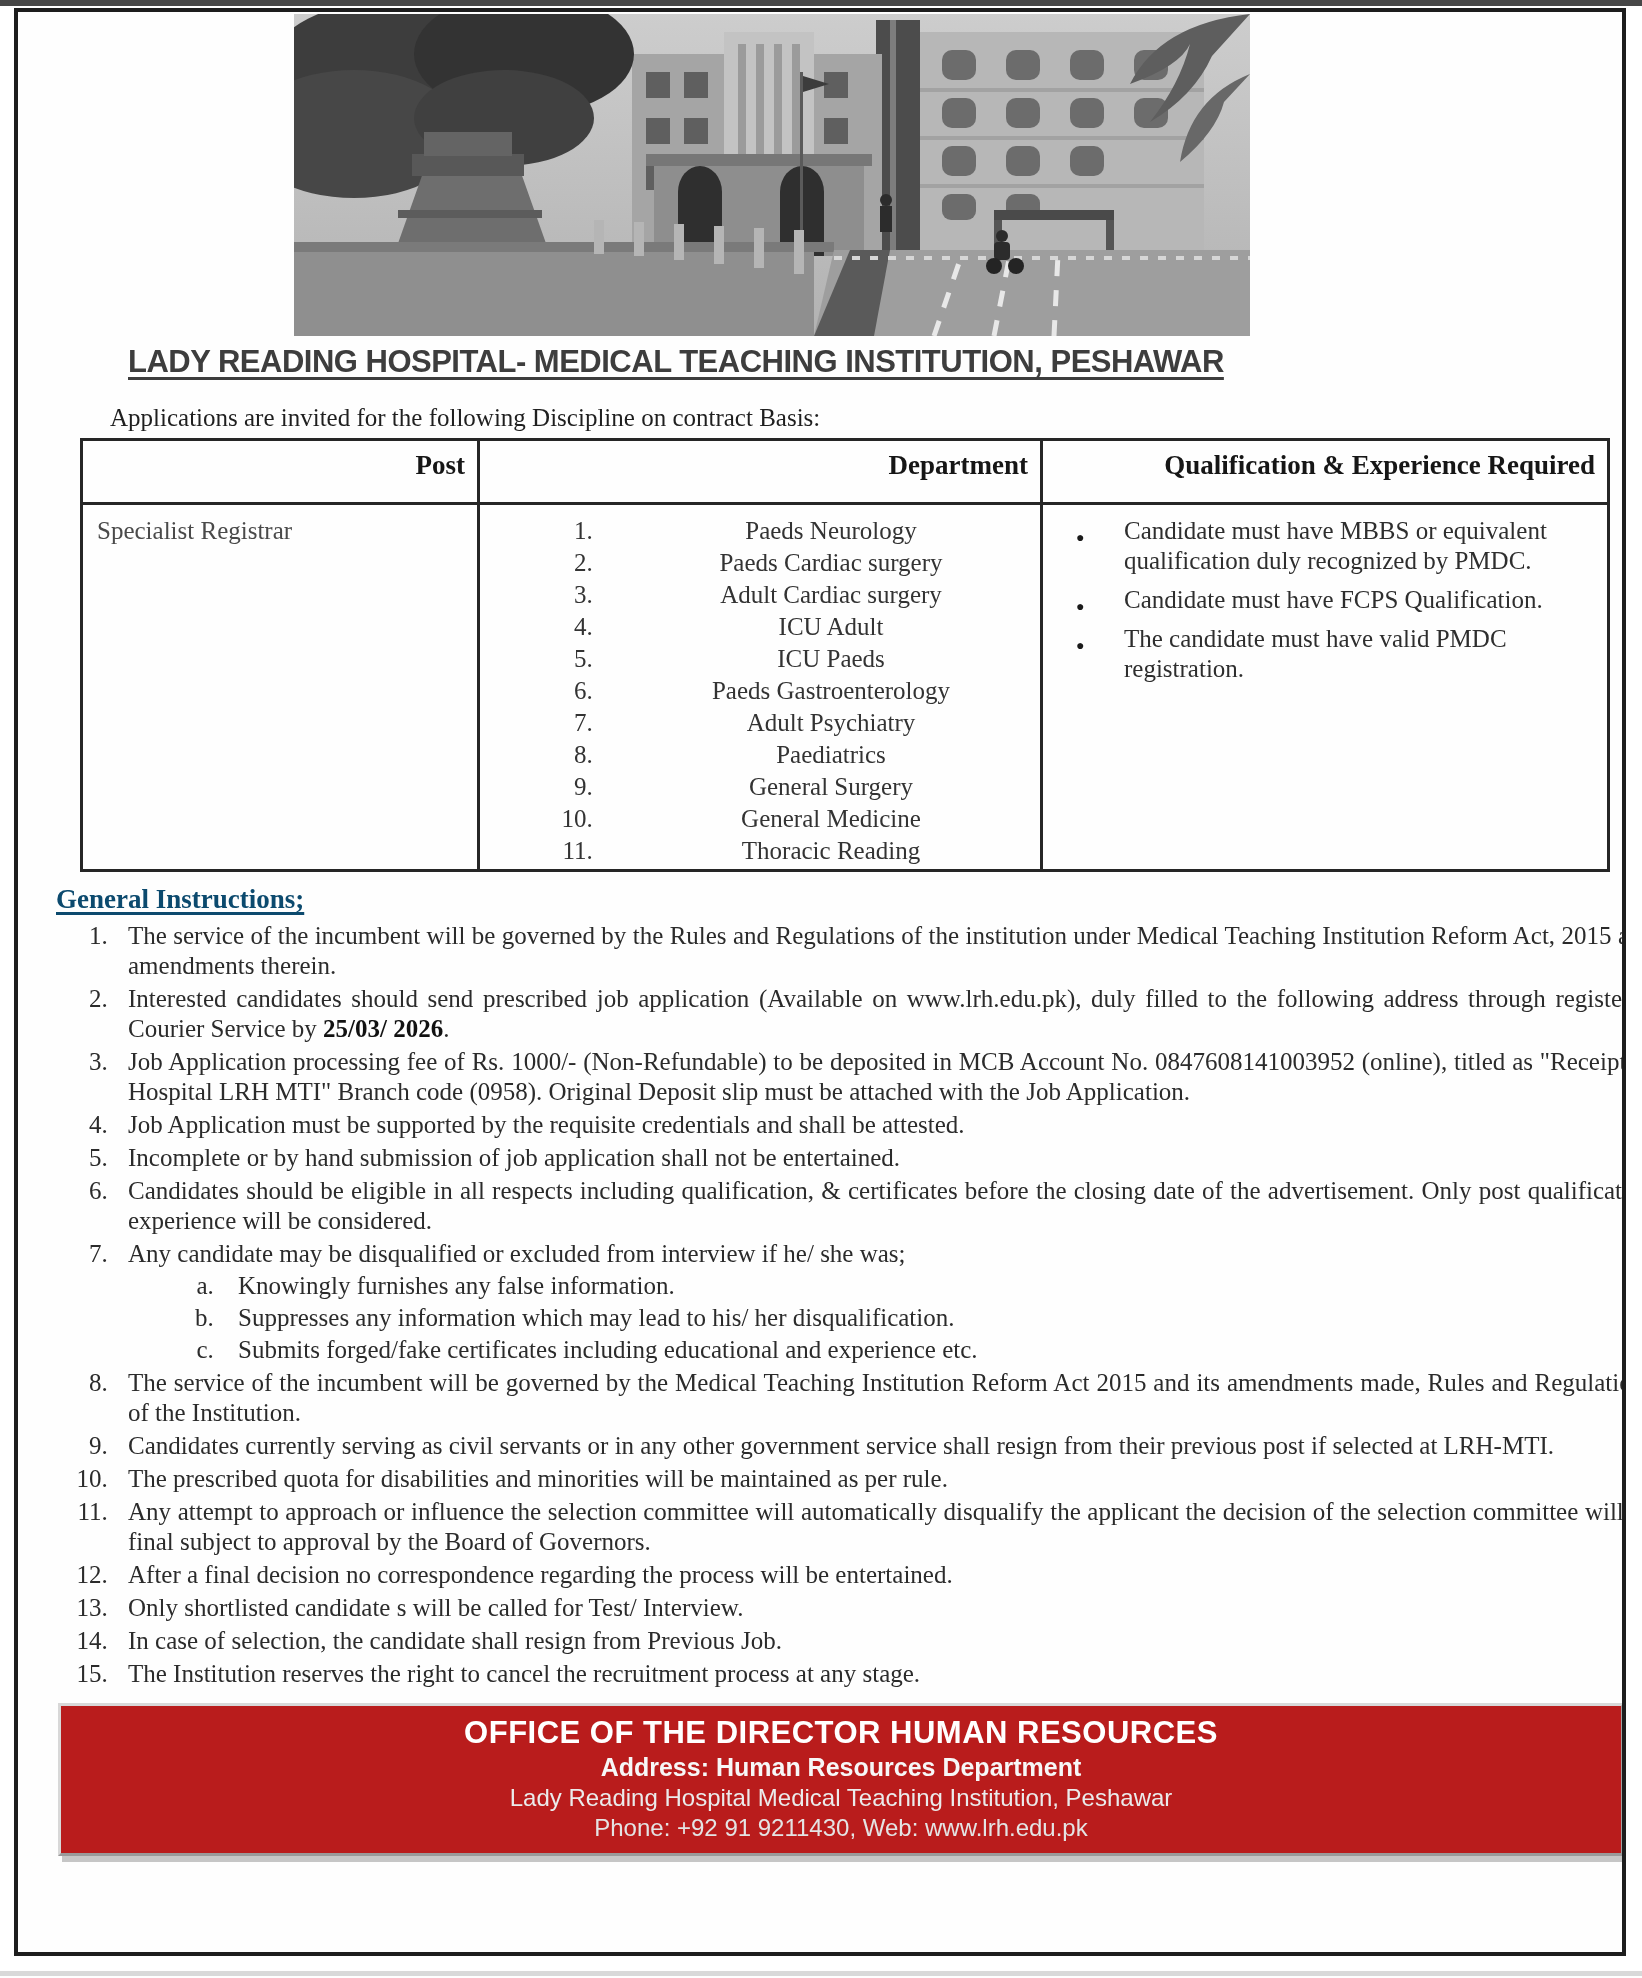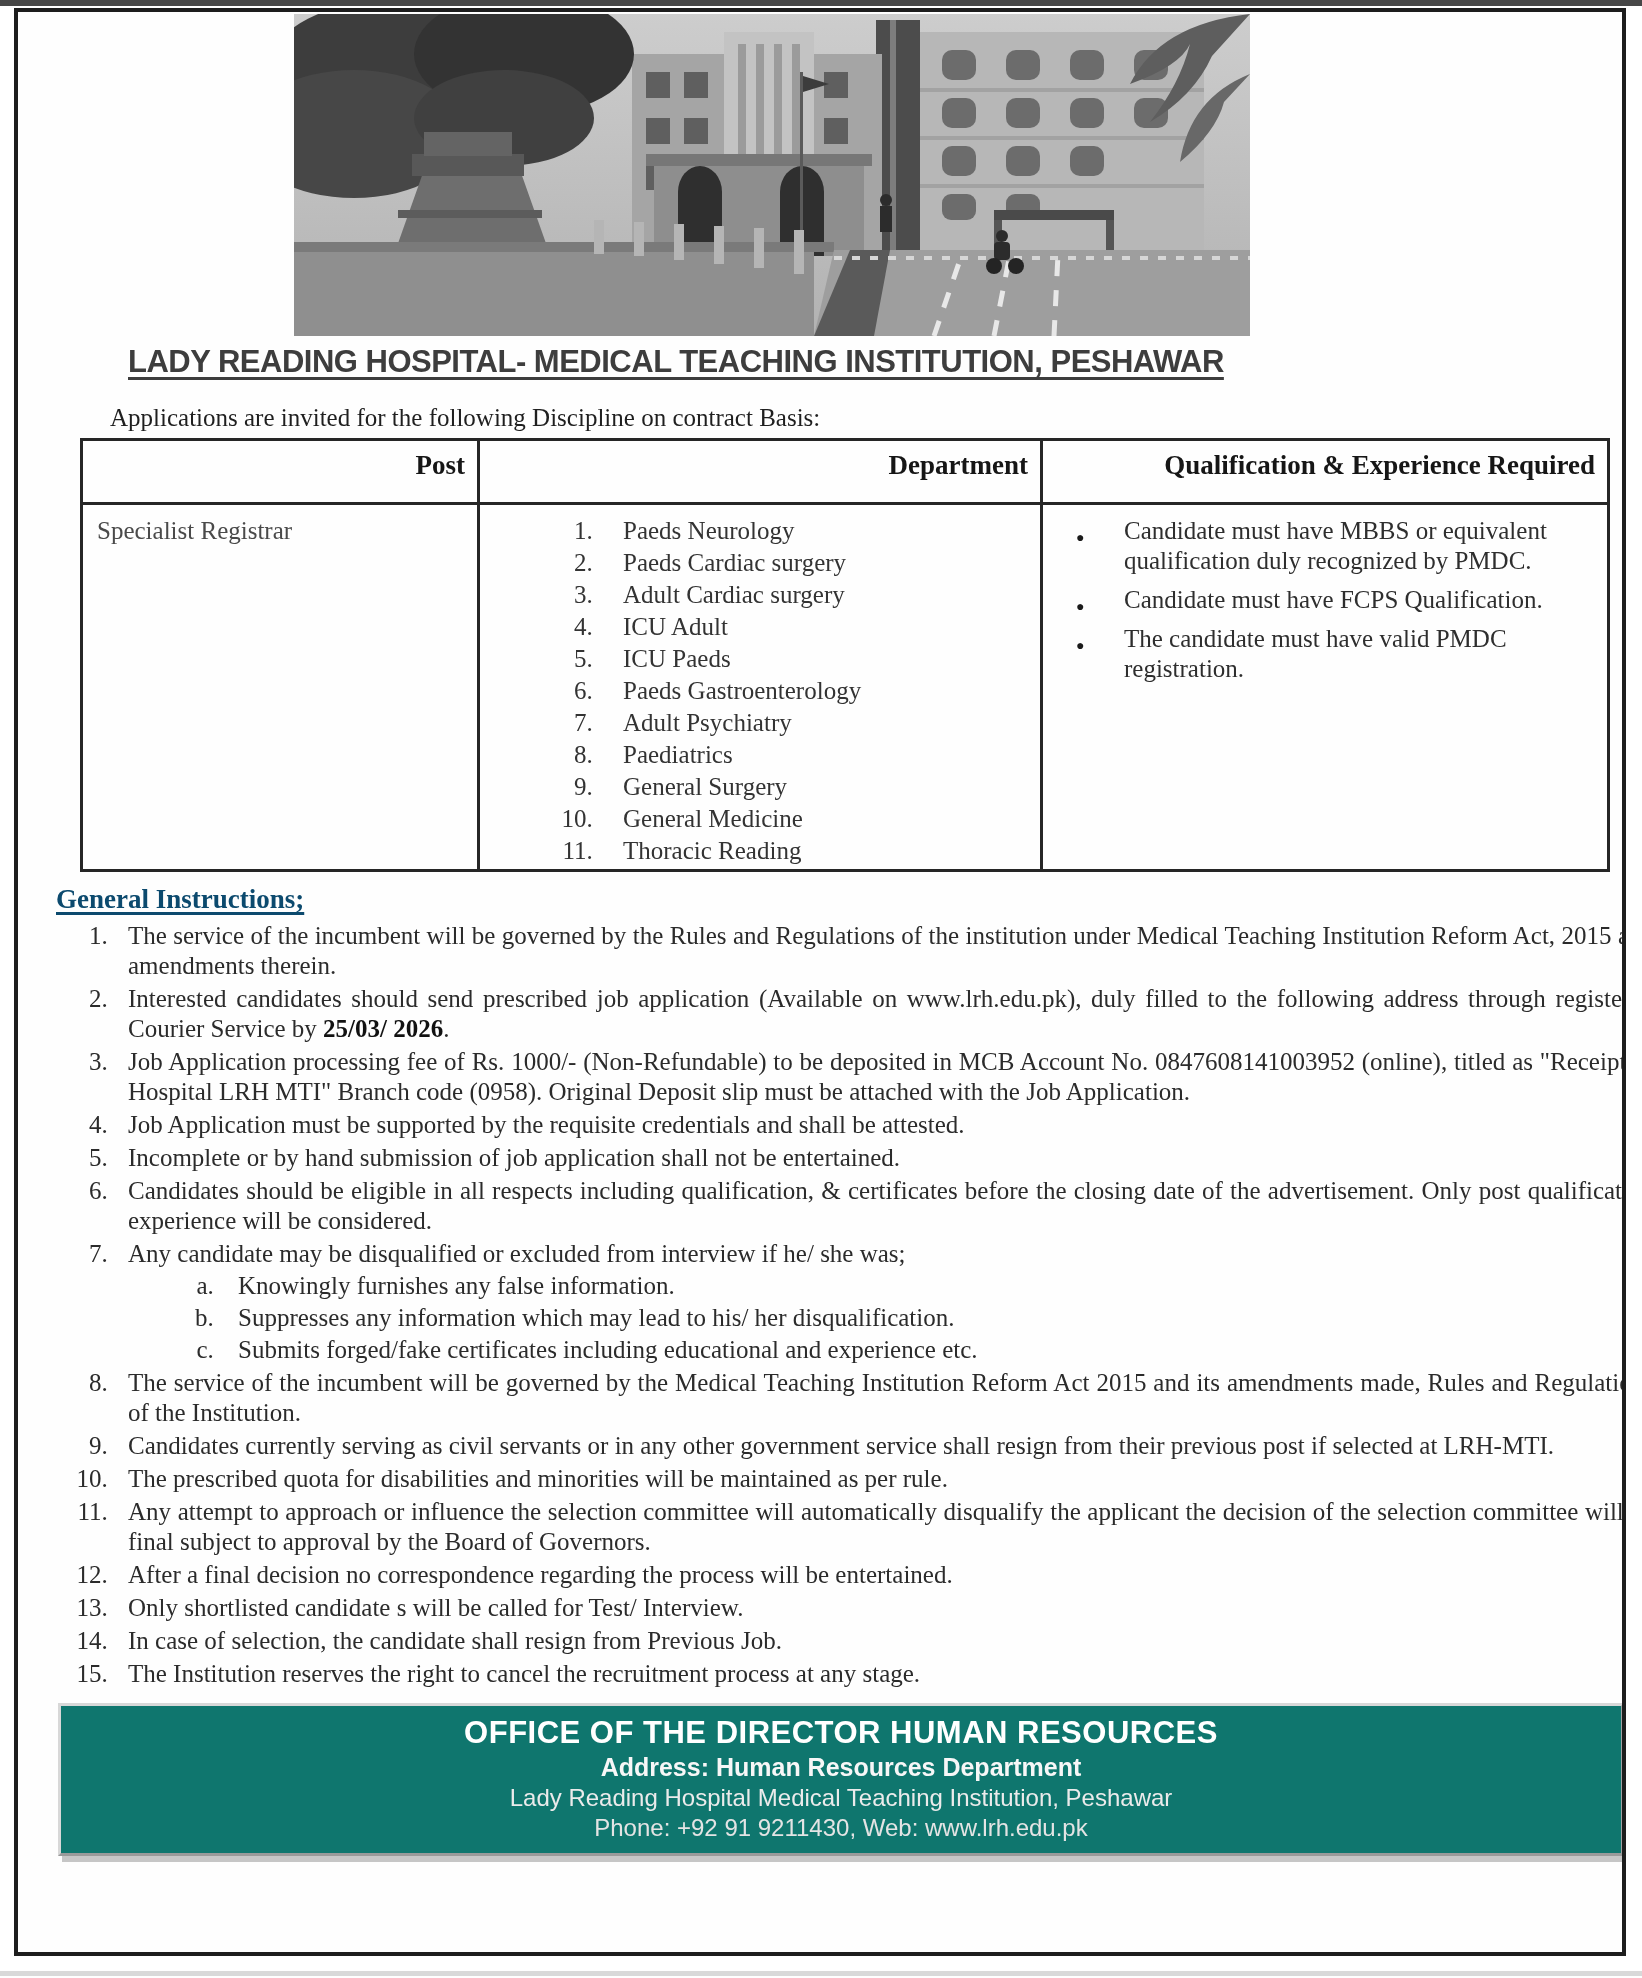--- a/index.html
+++ b/index.html
@@ -53,21 +53,21 @@
     border-collapse:collapse;table-layout:fixed;
   }
   table.vacancy th, table.vacancy td{
     border:3px solid #262626;vertical-align:top;
   }
   table.vacancy th{
     text-align:right;font-size:27px;font-weight:bold;color:#161616;
     padding:8px 12px 20px 13px;line-height:33px;
   }
   td.post-cell{padding:12px 10px 12px 14px;font-size:25px;color:#4a4a4a;height:336px;}
-  ol.dept{list-style:decimal;margin:10px 0 0 0;padding:0 0 0 118px;}
+  ol.dept{list-style:decimal;margin:10px 0 0 0;padding:0 0 0 118px;text-align:center;}
   ol.dept li{padding-left:24px;margin-bottom:3px;font-size:25px;line-height:29px;color:#333;}
   ul.qual{list-style:none;margin:10px 0 0 0;padding:0 14px 0 0;}
   ul.qual li{position:relative;padding-left:80px;margin-bottom:9px;font-size:25px;line-height:30px;color:#2e2e2e;}
   ul.qual li::before{content:"●";position:absolute;left:32px;top:7px;font-size:14px;color:#1a1a1a;}
   
   .gi-heading{
     margin:12px 0 6px 38px;
     font-size:27px;font-weight:bold;color:#0c4a6e;
     text-decoration:underline;text-decoration-thickness:3px;text-underline-offset:4px;
   }
@@ -76,21 +76,21 @@
     padding-left:14px;margin-bottom:3px;
     font-size:25px;line-height:30px;text-align:justify;color:#2b2b2b;
   }
   ol.instructions > li::marker{color:#2b2b2b;}
   ol.sub{list-style:lower-alpha;margin:2px 0 2px 0;padding:0 0 0 92px;}
   ol.sub li{padding-left:18px;text-align:left;margin-bottom:2px;}
   b.date{font-weight:bold;color:#111;}
   
   .footer-box{
     margin:14px 0 0 40px;width:1560px;
-    background:#0f766e;
+    background:#b91c1c;
     border:3px solid;border-color:#d8d8d8 #a2a2a2 #9a9a9a #d8d8d8;
     box-shadow:4px 6px 0 #c6c6c6;
     text-align:center;
     font-family:"Liberation Sans", sans-serif;
     padding:8px 0 10px 0;
   }
   .f1{font-size:31px;font-weight:bold;color:#ffffff;letter-spacing:0.5px;line-height:38px;}
   .f2{font-size:25px;font-weight:bold;color:#f7f7f7;line-height:31px;}
   .f3{font-size:24px;color:#ebebeb;line-height:30px;}
   .f4{font-size:24px;color:#e4e4e4;line-height:30px;}

